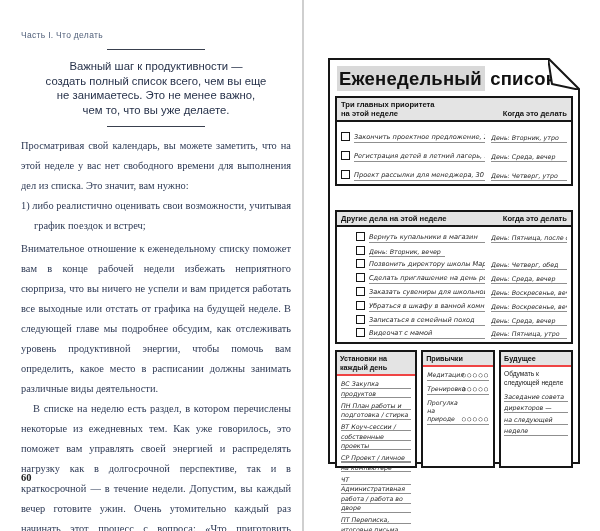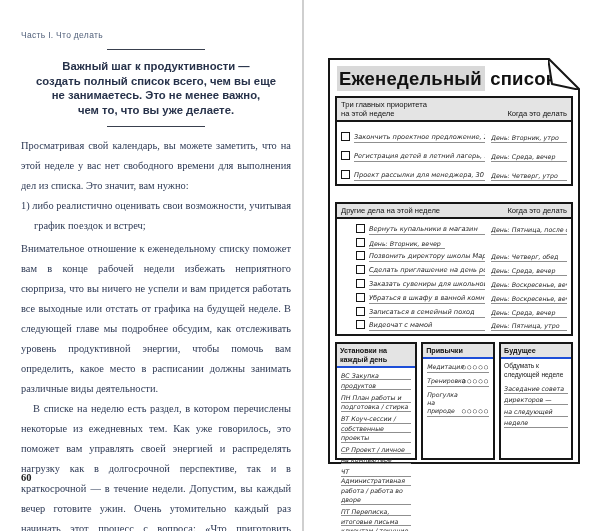--- a/index.html
+++ b/index.html
@@ -7,58 +7,58 @@
        font-family:"Liberation Serif", serif;color:#2e3a55;}
 
   
   .divider{position:absolute;left:302px;top:0;width:2px;height:531px;background:#cfcfcf;}
 
   
   .left-page{position:absolute;left:21px;top:30px;width:270px;}
   .running-head{font-size:8.5px;color:#51607a;letter-spacing:.3px;
                 font-family:"Liberation Sans", sans-serif;}
   .rule{width:98px;height:0;border-top:1.4px solid #39404e;margin:9px auto 9px auto;}
-  .quote{font-family:"Liberation Sans", sans-serif;font-weight:bold;font-size:11.3px;
+  .quote{font-family:"Liberation Sans", sans-serif;font-weight:normal;font-size:11.3px;
          line-height:14.6px;text-align:center;color:#27324a;}
   .body-text{margin-top:4px;font-size:10.4px;line-height:20px;text-align:justify;
              color:#2e3a55;hyphens:auto;}
   .body-text p{margin:0;}
   .body-text p.gap{margin-top:3px;}
   .body-text p.indent{text-indent:12px;}
   .li{padding-left:13px;text-indent:-13px;margin:0;}
   .page-number{position:absolute;left:21px;top:472px;width:270px;text-align:left;
                font-size:10.5px;font-weight:bold;color:#222;}
 
   
   .card{position:absolute;left:328px;top:58px;width:248px;height:402px;
         border:2px solid #161616;background:#fff;font-family:"Liberation Sans", sans-serif;color:#111;}
   .dogear{position:absolute;top:-2px;right:-2px;width:32px;height:32px;}
   .title{margin:8px 6px 6px 7px;font-size:18.5px;font-weight:bold;letter-spacing:.2px;white-space:nowrap;}
   .title .hl{background:#d9d9d9;padding:2px 3px 2px 2px;}
   .sect{margin:0 5px;border:2px solid #161616;}
-  .sect + .sect{margin-top:16px;}
+  .sect + .sect{margin-top:24px;}
   .sect-head{display:flex;justify-content:space-between;align-items:flex-end;
              background:#e4e4e4;border-bottom:2px solid #161616;padding:2px 4px 2px 4px;
-             font-weight:normal;font-size:7.6px;line-height:9px;}
+             font-weight:bold;font-size:7.6px;line-height:9px;}
   .rows{padding:2px 4px 3px 4px;}
   .trow{display:flex;align-items:flex-end;}
   .trow.p{height:19px;}
   .trow.o{height:13.8px;padding-left:15px;}
   .cb{width:7px;height:7px;border:1.2px solid #161616;background:#fff;flex:0 0 auto;
       margin:0 4px 2px 0;}
   .task{flex:1 1 auto;border-bottom:1px solid #8f8f8f;white-space:nowrap;overflow:hidden;
         font-family:"DejaVu Sans", sans-serif;font-style:italic;font-size:6.6px;color:#262626;
         padding-bottom:1px;margin-right:6px;}
   .when{flex:0 0 76px;border-bottom:1px solid #8f8f8f;white-space:nowrap;overflow:hidden;
         font-family:"DejaVu Sans", sans-serif;font-style:italic;font-size:6.3px;color:#262626;
         padding-bottom:1px;}
   
   .bottom{margin:6px 5px 0 5px;display:flex;gap:4px;height:118px;}
   .box{border:2px solid #161616;background:#fff;box-sizing:border-box;}
-  .box-head{background:#e4e4e4;border-bottom:2px solid #1d4ed8;padding:2px 3px;
+  .box-head{background:#e4e4e4;border-bottom:2px solid #ef4444;padding:2px 3px;
             font-weight:bold;font-size:7.2px;line-height:9px;}
   .box1{width:118px;}
   .box2{width:84px;}
   .box3{flex:1 1 auto;}
   .setup-list{padding:3px 4px;}
   .setup-item{font-family:"DejaVu Sans", sans-serif;font-style:italic;font-size:6.3px;color:#262626;
       line-height:9.5px;margin-bottom:2.5px;
       background-image:repeating-linear-gradient(to bottom, transparent 0 8.5px, #8f8f8f 8.5px 9.5px);}
   .habit-list{padding:4px 4px;}
   .habit{display:flex;justify-content:space-between;align-items:flex-end;

